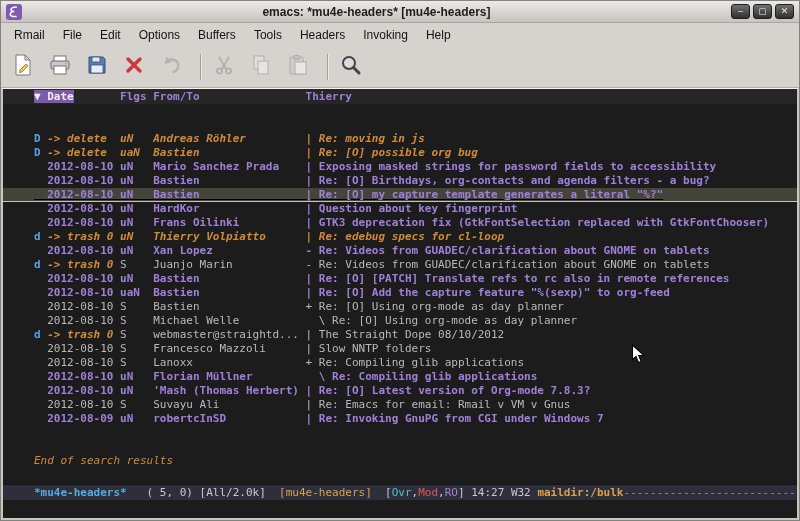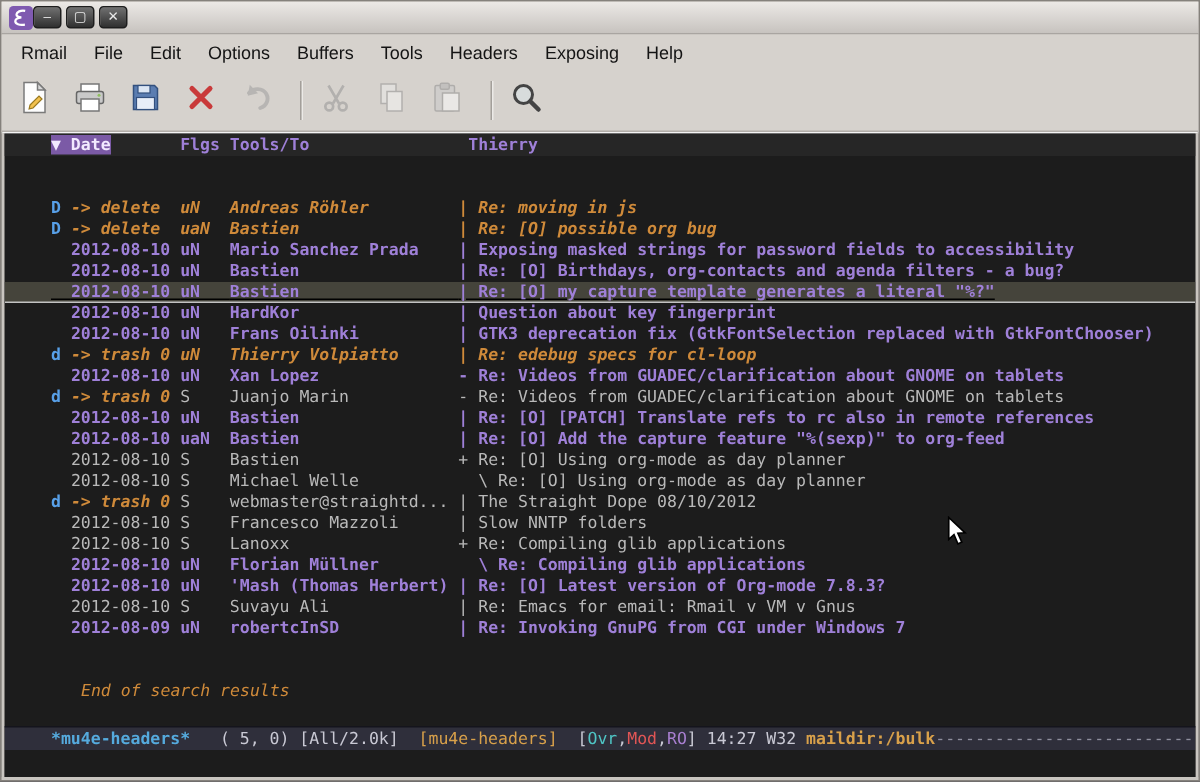--- a/index.html
+++ b/index.html
@@ -69,21 +69,21 @@
   .hseg-col  { color: var(--header-col, #9f80d8); text-align: right; }
   .hseg-plain{ color: var(--header-col, #9f80d8); }
 
   .buffer { flex: 1; overflow: hidden; }
   .row { height: 14px; padding-left: 31px; }
   .row.current { background: var(--current-line-bg, #45443b); box-shadow: inset 0 -1px 0 #c2c2c2; text-decoration: underline; }
   .st-unread { color: var(--unread, #9f80d8); font-weight: bold; }
   .st-read   { color: var(--read, #b9b9b9); }
   .st-marked { color: var(--marked, #cf8a3a); font-weight: bold; font-style: italic; }
   .mark-char { color: var(--mark-char, #58a0e8); font-weight: bold; }
-  .end-line  { padding-left: 31px; color: var(--marked, #cf8a3a); font-style: italic; margin-left: 20px; }
+  .end-line  { padding-left: 31px; color: var(--marked, #cf8a3a); font-style: italic; }
 
   .mode-line {
     flex: 0 0 16px; line-height: 15px; padding-left: 31px;
     background: var(--mode-line-bg, #2f2f3b);
     border-top: 1px solid #14141c; color: #c9c9d4; overflow: hidden;
   }
   .ml-bufname  { color: var(--buffer-name, #55aadd); font-weight: bold; }
   .ml-modename { color: var(--mode-name, #d8a04a); }
   .ml-teal     { color: var(--status-teal, #4fc5c5); }
   .ml-red      { color: var(--status-red, #e05555); font-weight: normal; }
@@ -101,36 +101,37 @@
 
 <div class="window">
 
   <div class="titlebar">
     <span class="app-icon">
       <svg width="16" height="16" viewBox="0 0 16 16">
           <rect width="16" height="16" rx="3" fill="#7f5ab0"></rect>
           <path d="M10.8 3.2c-3.2-.6-5.6.8-5.8 2.4-.2 1.4 1.6 1.8 3.2 2-2 .3-4 .9-4 2.6 0 1.8 2.6 2.8 6.4 2.2" fill="none" stroke="#fff" stroke-width="1.5"></path>
         </svg>
     </span>
+    <span class="title">emacs: *mu4e-headers* [mu4e-headers]</span>
     <span class="win-buttons">
         <span class="win-btn">–</span>
         <span class="win-btn">▢</span>
         <span class="win-btn">✕</span>
       </span>
   </div>
 
   <div class="menubar">
       <span class="menu-item">Rmail</span>
       <span class="menu-item">File</span>
       <span class="menu-item">Edit</span>
       <span class="menu-item">Options</span>
       <span class="menu-item">Buffers</span>
       <span class="menu-item">Tools</span>
       <span class="menu-item">Headers</span>
-      <span class="menu-item">Exposing</span>
+      <span class="menu-item">Invoking</span>
       <span class="menu-item">Help</span>
     </div>
 
   <div class="toolbar">
       <button class="tb-btn">
         <span><svg viewBox="0 0 24 24">
             <path d="M5 2h9l5 5v15H5z" fill="#fdfdfd" stroke="#7a7a7a"></path>
             <path d="M14 2l5 5h-5z" fill="#d8d8d8" stroke="#7a7a7a"></path>
             <path d="M9 17l6-6 2 2-6 6-2.6.6z" fill="#f2c14e" stroke="#9a7a20" stroke-width=".8"></path>
           </svg></span>
@@ -185,21 +186,21 @@
       <div class="tb-sep"></div>
       <button class="tb-btn">
         <span><svg viewBox="0 0 24 24">
             <circle cx="10" cy="10" r="6" fill="#dce8f0" fill-opacity=".45" stroke="#444" stroke-width="2"></circle>
             <path d="M14.5 14.5L20 20" stroke="#444" stroke-width="3" stroke-linecap="round"></path>
           </svg></span>
       </button>
     </div>
 
   <div class="term">
-    <div class="header-line"><span class="hseg-sort">▼ Date</span><span class="hseg-plain">       </span><span class="hseg-col">Flgs</span><span class="hseg-plain"> </span><span class="hseg-col">Tools/To</span><span class="hseg-plain">                </span><span class="hseg-col">Thierry</span></div>
+    <div class="header-line"><span class="hseg-sort">▼ Date</span><span class="hseg-plain">       </span><span class="hseg-col">Flgs</span><span class="hseg-plain"> </span><span class="hseg-col">From/To</span><span class="hseg-plain">                </span><span class="hseg-col">Thierry</span></div>
     <div class="buffer">
       <div id="rows"><div class="row"><span class="mark-char">D </span><span class="st-marked">-&gt; delete  </span><span class="st-marked">uN   </span><span class="st-marked">Andreas Röhler         </span><span class="st-marked">| Re: moving in js</span></div><div class="row"><span class="mark-char">D </span><span class="st-marked">-&gt; delete  </span><span class="st-marked">uaN  </span><span class="st-marked">Bastien                </span><span class="st-marked">| Re: [O] possible org bug</span></div><div class="row"><span class="st-unread">  </span><span class="st-unread">2012-08-10 </span><span class="st-unread">uN   </span><span class="st-unread">Mario Sanchez Prada    </span><span class="st-unread">| Exposing masked strings for password fields to accessibility</span></div><div class="row"><span class="st-unread">  </span><span class="st-unread">2012-08-10 </span><span class="st-unread">uN   </span><span class="st-unread">Bastien                </span><span class="st-unread">| Re: [O] Birthdays, org-contacts and agenda filters - a bug?</span></div><div class="row current"><span class="st-unread">  </span><span class="st-unread">2012-08-10 </span><span class="st-unread">uN   </span><span class="st-unread">Bastien                </span><span class="st-unread">| Re: [O] my capture template generates a literal "%?"</span></div><div class="row"><span class="st-unread">  </span><span class="st-unread">2012-08-10 </span><span class="st-unread">uN   </span><span class="st-unread">HardKor                </span><span class="st-unread">| Question about key fingerprint</span></div><div class="row"><span class="st-unread">  </span><span class="st-unread">2012-08-10 </span><span class="st-unread">uN   </span><span class="st-unread">Frans Oilinki          </span><span class="st-unread">| GTK3 deprecation fix (GtkFontSelection replaced with GtkFontChooser)</span></div><div class="row"><span class="mark-char">d </span><span class="st-marked">-&gt; trash 0 </span><span class="st-marked">uN   </span><span class="st-marked">Thierry Volpiatto      </span><span class="st-marked">| Re: edebug specs for cl-loop</span></div><div class="row"><span class="st-unread">  </span><span class="st-unread">2012-08-10 </span><span class="st-unread">uN   </span><span class="st-unread">Xan Lopez              </span><span class="st-unread">- Re: Videos from GUADEC/clarification about GNOME on tablets</span></div><div class="row"><span class="mark-char">d </span><span class="st-marked">-&gt; trash 0 </span><span class="st-read">S    </span><span class="st-read">Juanjo Marin           </span><span class="st-read">- Re: Videos from GUADEC/clarification about GNOME on tablets</span></div><div class="row"><span class="st-unread">  </span><span class="st-unread">2012-08-10 </span><span class="st-unread">uN   </span><span class="st-unread">Bastien                </span><span class="st-unread">| Re: [O] [PATCH] Translate refs to rc also in remote references</span></div><div class="row"><span class="st-unread">  </span><span class="st-unread">2012-08-10 </span><span class="st-unread">uaN  </span><span class="st-unread">Bastien                </span><span class="st-unread">| Re: [O] Add the capture feature "%(sexp)" to org-feed</span></div><div class="row"><span class="st-read">  </span><span class="st-read">2012-08-10 </span><span class="st-read">S    </span><span class="st-read">Bastien                </span><span class="st-read">+ Re: [O] Using org-mode as day planner</span></div><div class="row"><span class="st-read">  </span><span class="st-read">2012-08-10 </span><span class="st-read">S    </span><span class="st-read">Michael Welle          </span><span class="st-read">  \ Re: [O] Using org-mode as day planner</span></div><div class="row"><span class="mark-char">d </span><span class="st-marked">-&gt; trash 0 </span><span class="st-read">S    </span><span class="st-read">webmaster@straightd... </span><span class="st-read">| The Straight Dope 08/10/2012</span></div><div class="row"><span class="st-read">  </span><span class="st-read">2012-08-10 </span><span class="st-read">S    </span><span class="st-read">Francesco Mazzoli      </span><span class="st-read">| Slow NNTP folders</span></div><div class="row"><span class="st-read">  </span><span class="st-read">2012-08-10 </span><span class="st-read">S    </span><span class="st-read">Lanoxx                 </span><span class="st-read">+ Re: Compiling glib applications</span></div><div class="row"><span class="st-unread">  </span><span class="st-unread">2012-08-10 </span><span class="st-unread">uN   </span><span class="st-unread">Florian Müllner        </span><span class="st-unread">  \ Re: Compiling glib applications</span></div><div class="row"><span class="st-unread">  </span><span class="st-unread">2012-08-10 </span><span class="st-unread">uN   </span><span class="st-unread">'Mash (Thomas Herbert) </span><span class="st-unread">| Re: [O] Latest version of Org-mode 7.8.3?</span></div><div class="row"><span class="st-read">  </span><span class="st-read">2012-08-10 </span><span class="st-read">S    </span><span class="st-read">Suvayu Ali             </span><span class="st-read">| Re: Emacs for email: Rmail v VM v Gnus</span></div><div class="row"><span class="st-unread">  </span><span class="st-unread">2012-08-09 </span><span class="st-unread">uN   </span><span class="st-unread">robertcInSD            </span><span class="st-unread">| Re: Invoking GnuPG from CGI under Windows 7</span></div></div>
       <div class="end-line">End of search results</div>
     </div>
     <div class="mode-line"><span class="ml-bufname">*mu4e-headers*</span><span class="ml-plain">   ( 5, 0) [All/2.0k]  </span><span class="ml-modename">[mu4e-headers]</span><span class="ml-plain">  [</span><span class="ml-teal">Ovr</span><span class="ml-plain">,</span><span class="ml-red">Mod</span><span class="ml-plain">,</span><span class="ml-violet">RO</span><span class="ml-plain">] </span><span class="ml-plain">14:27 W32 </span><span class="ml-maildir">maildir:/bulk</span><span class="ml-dashes">--------------------------------------------</span></div>
     <div class="echo-area"></div>
   </div>
 
   <div class="cursor">
     <svg width="14" height="20" viewBox="0 0 14 20">

